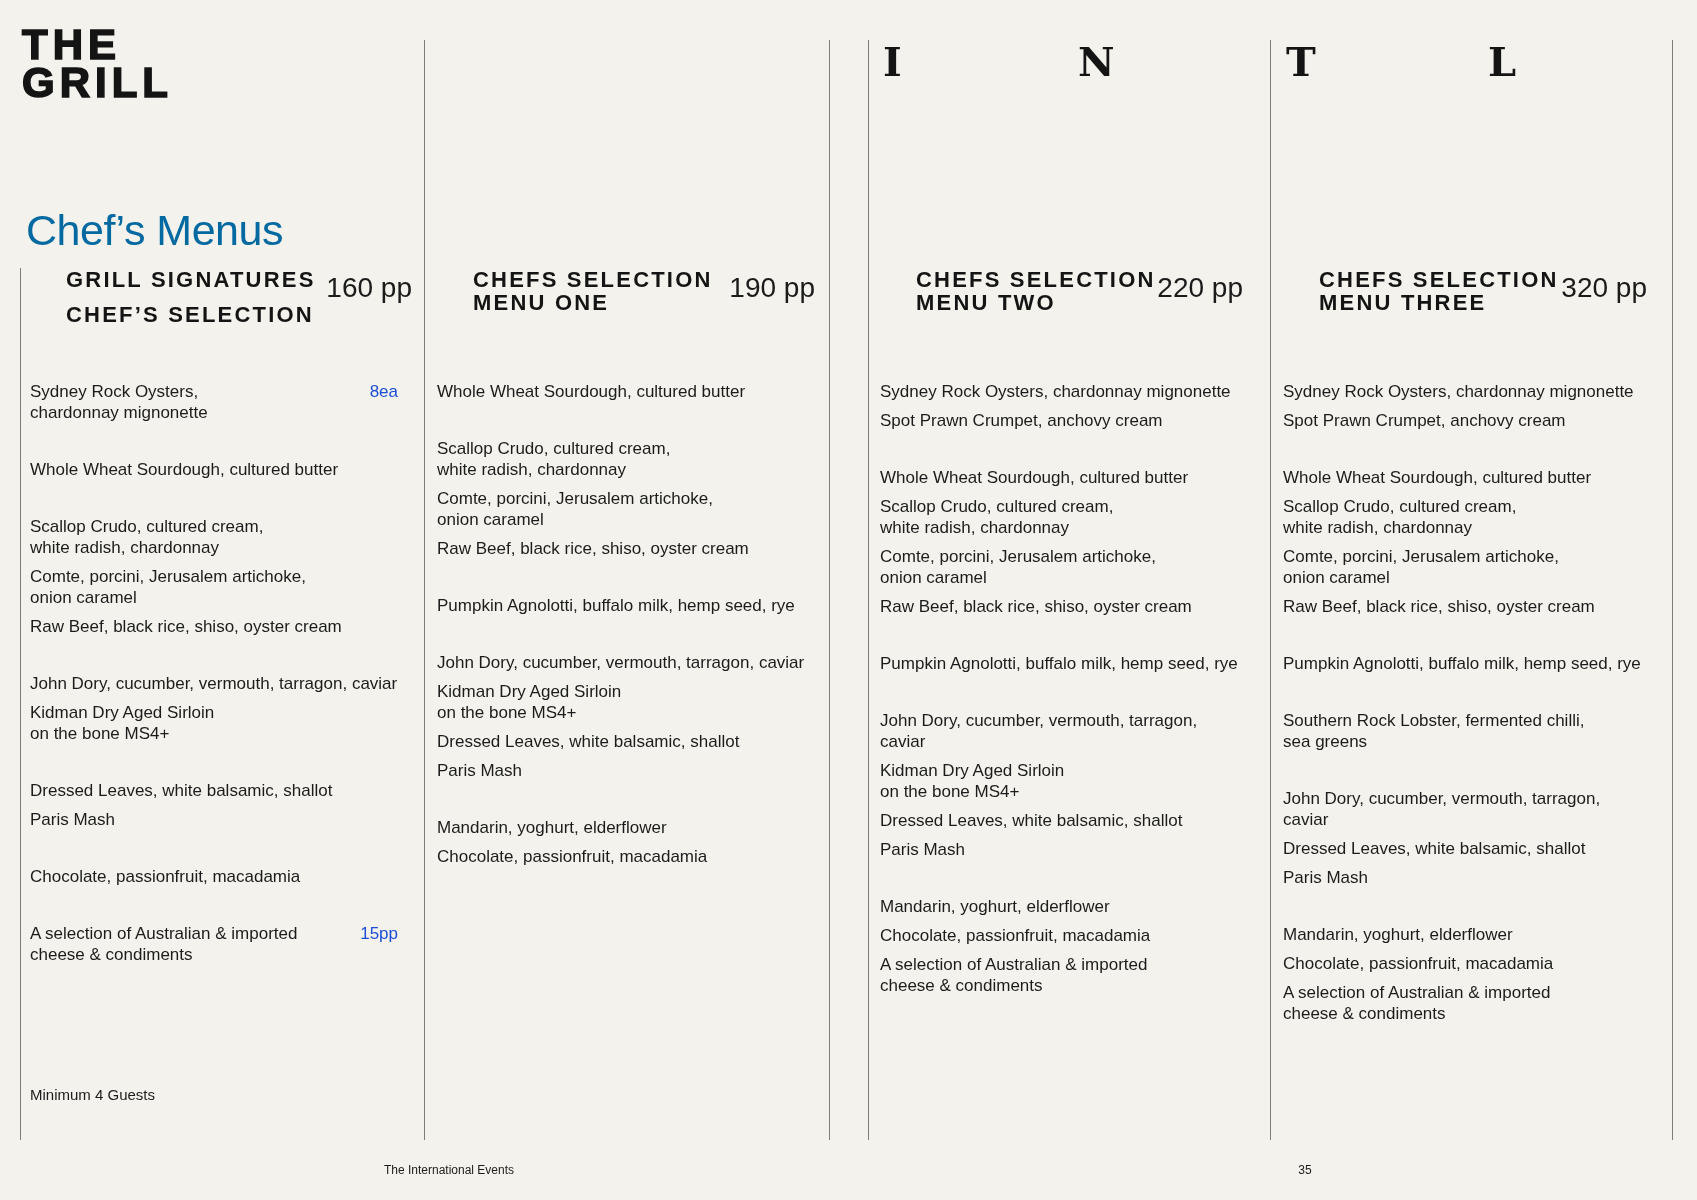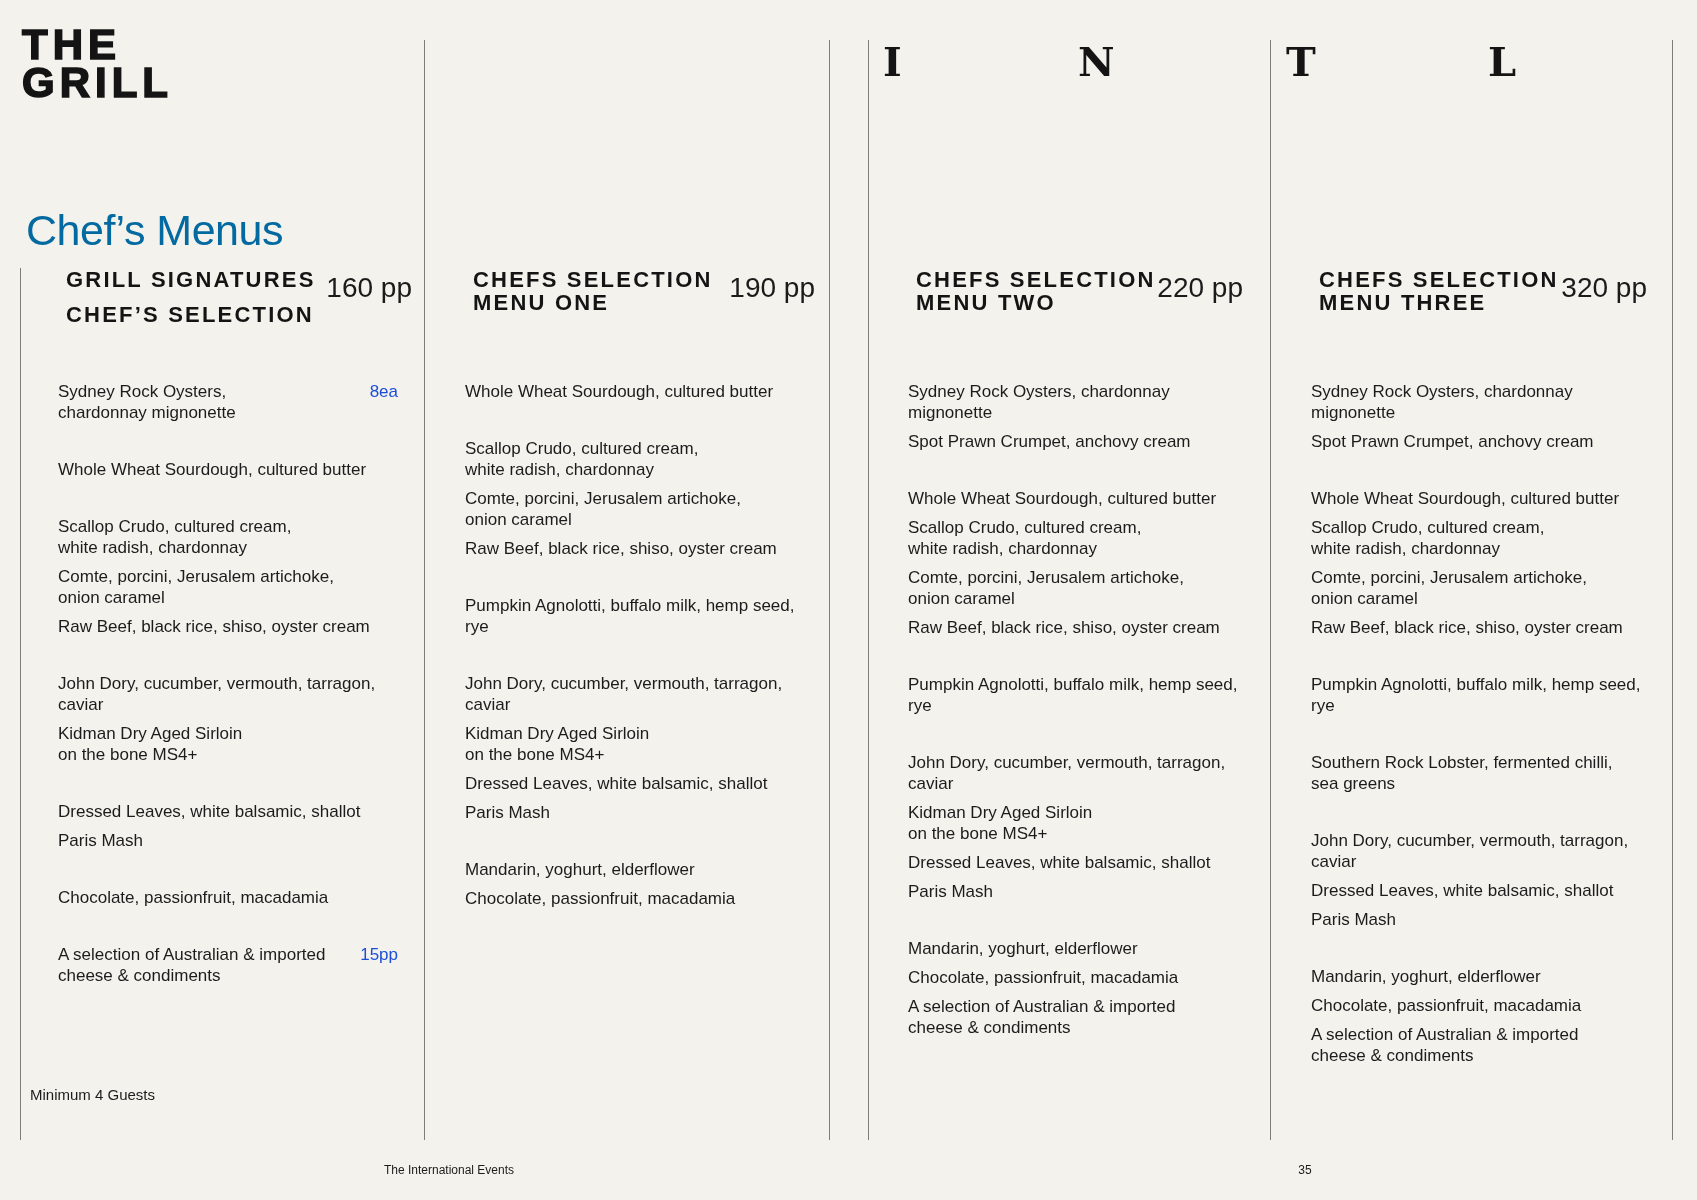--- a/index.html
+++ b/index.html
@@ -46,21 +46,21 @@
     position:absolute;top:275px;right:0;
     font-size:28px;line-height:26px;font-weight:400;color:#1b1b1b;
     white-space:nowrap;
   }
   .col-items{position:absolute;top:381px;left:0;right:0;}
   .group{margin-bottom:36px;}
   .item{position:relative;margin-bottom:8px;}
   .item:last-child{margin-bottom:0;}
   .item-text{
     display:block;font-size:17px;line-height:21px;
-    white-space:pre-line;color:#1c1c1c;margin-left:28px;
+    white-space:pre-line;color:#1c1c1c;
   }
   .item-price{
     position:absolute;right:0;top:0;
     font-size:17px;line-height:21px;color:#1d4ed8;text-align:center;
   }
   .col-note{
     position:absolute;top:1085px;left:0;
     font-size:15px;line-height:19px;color:#1c1c1c;
   }
   .col-fine{

